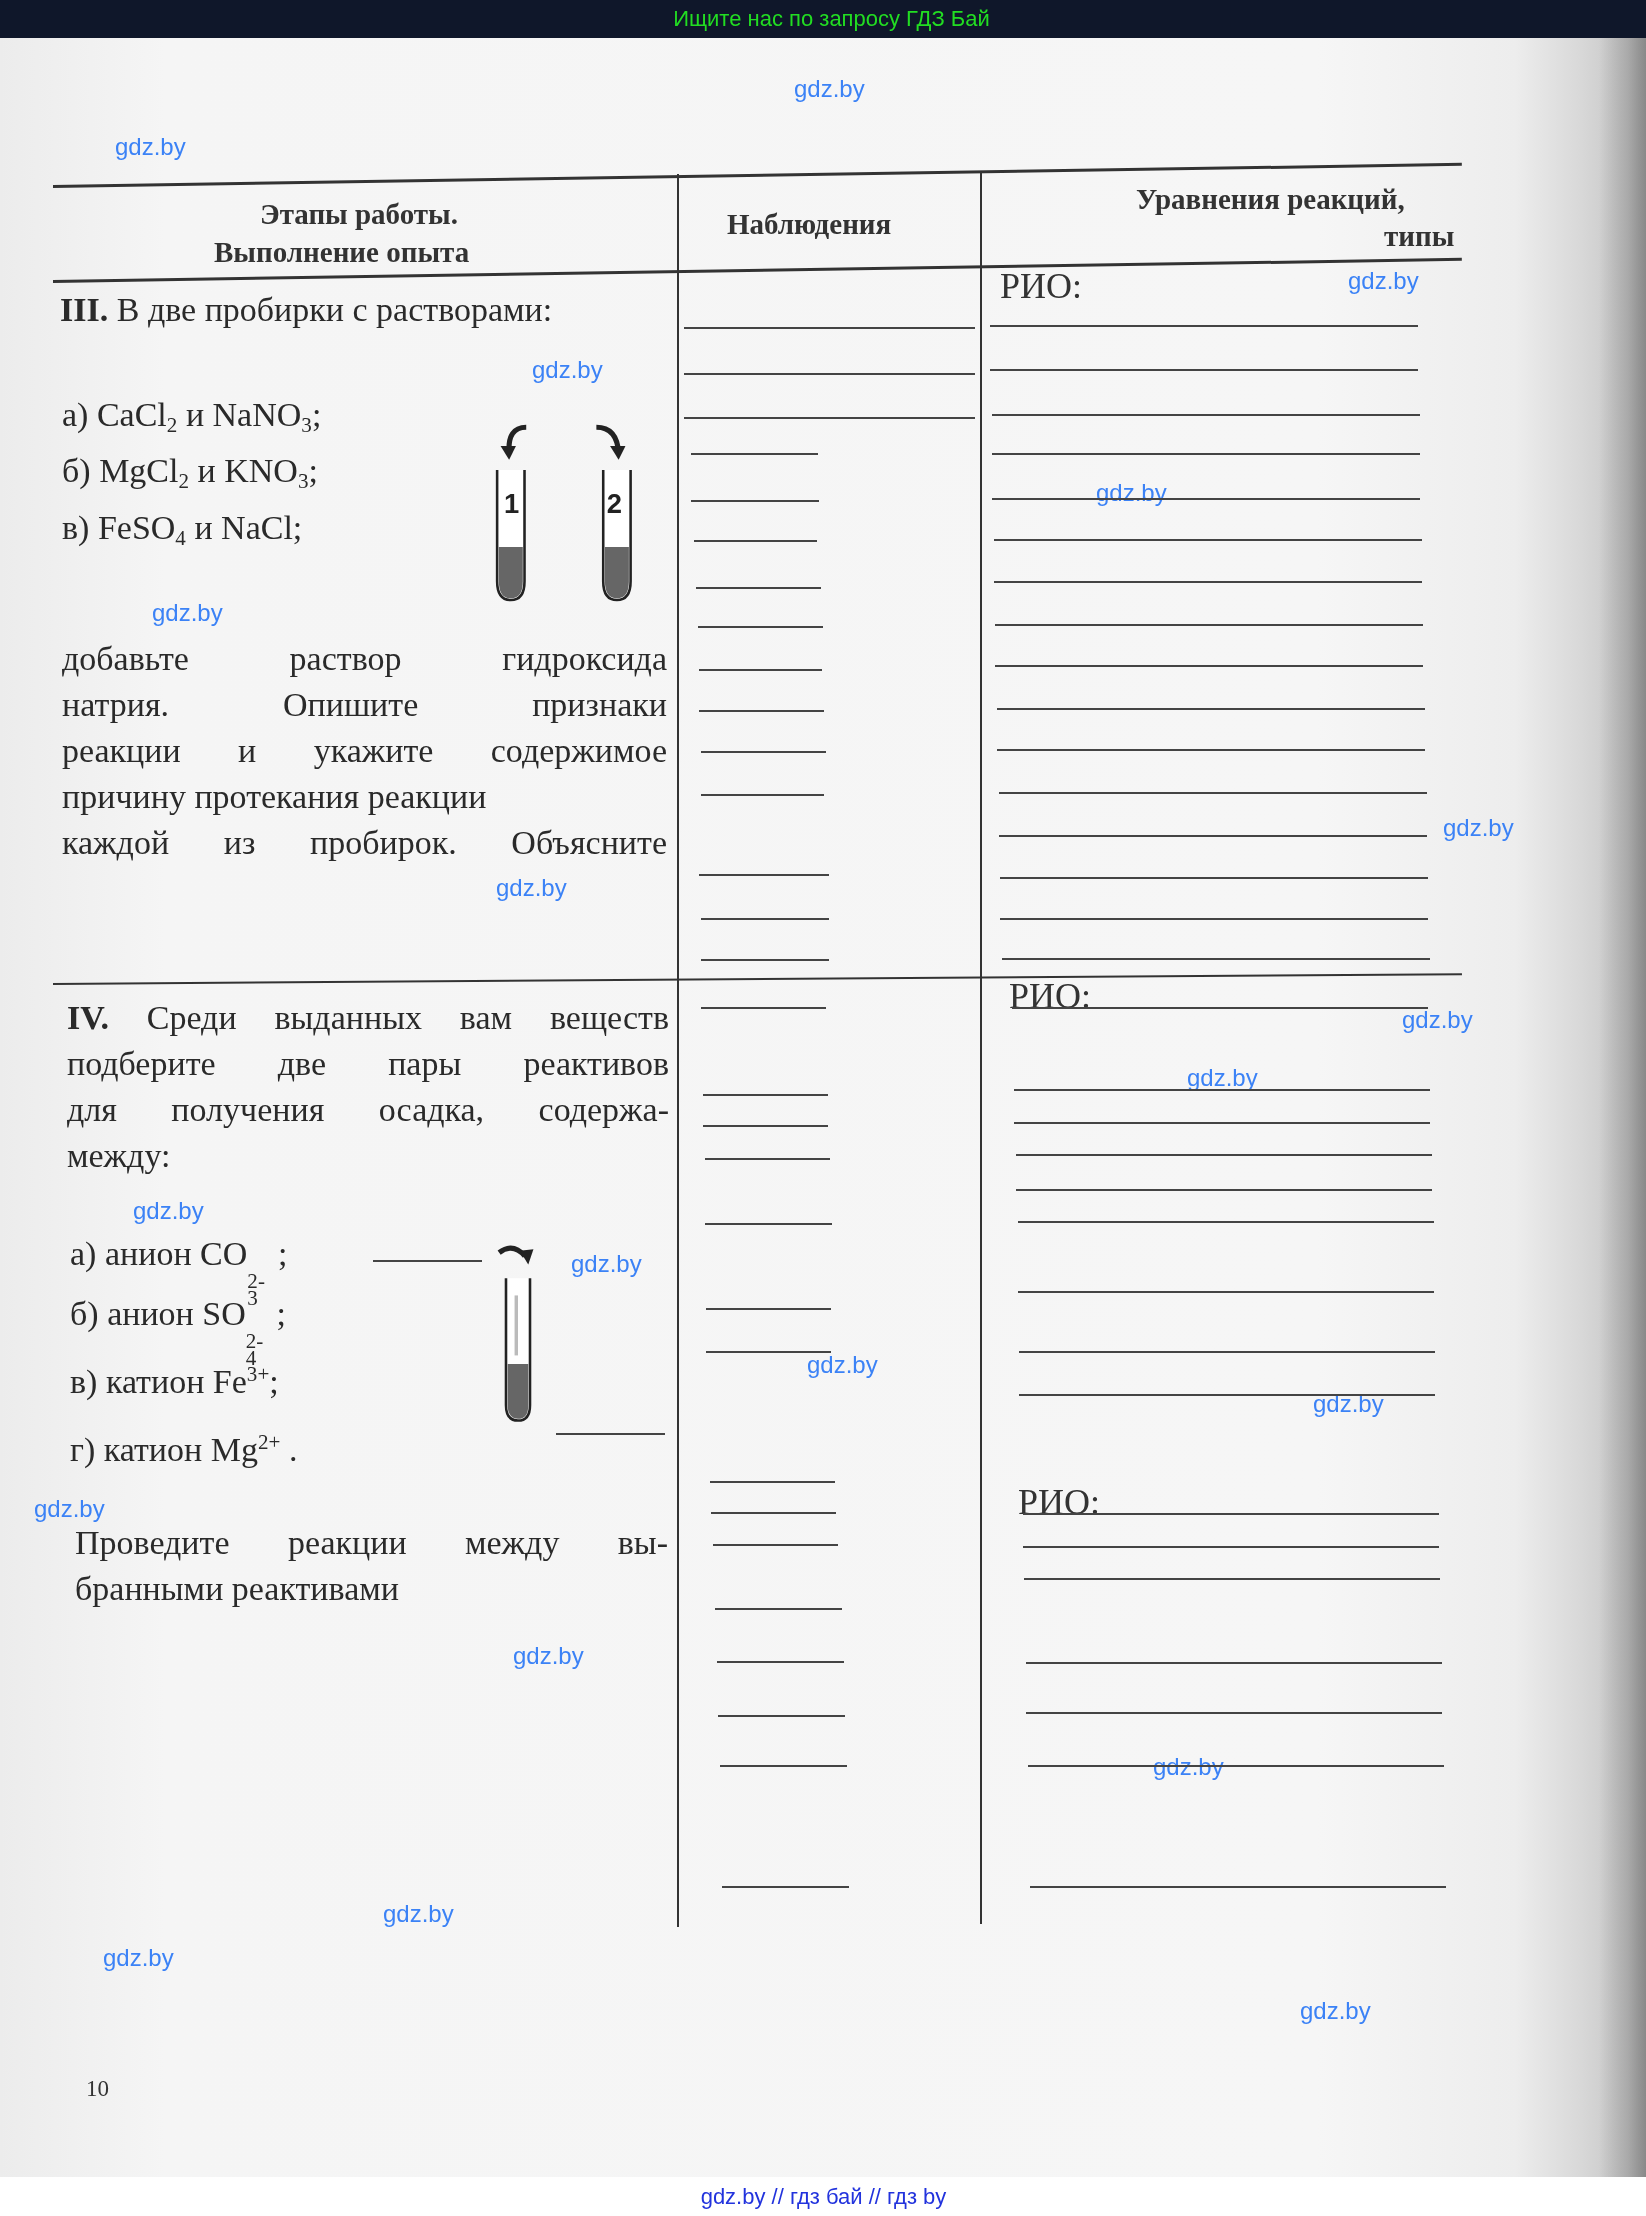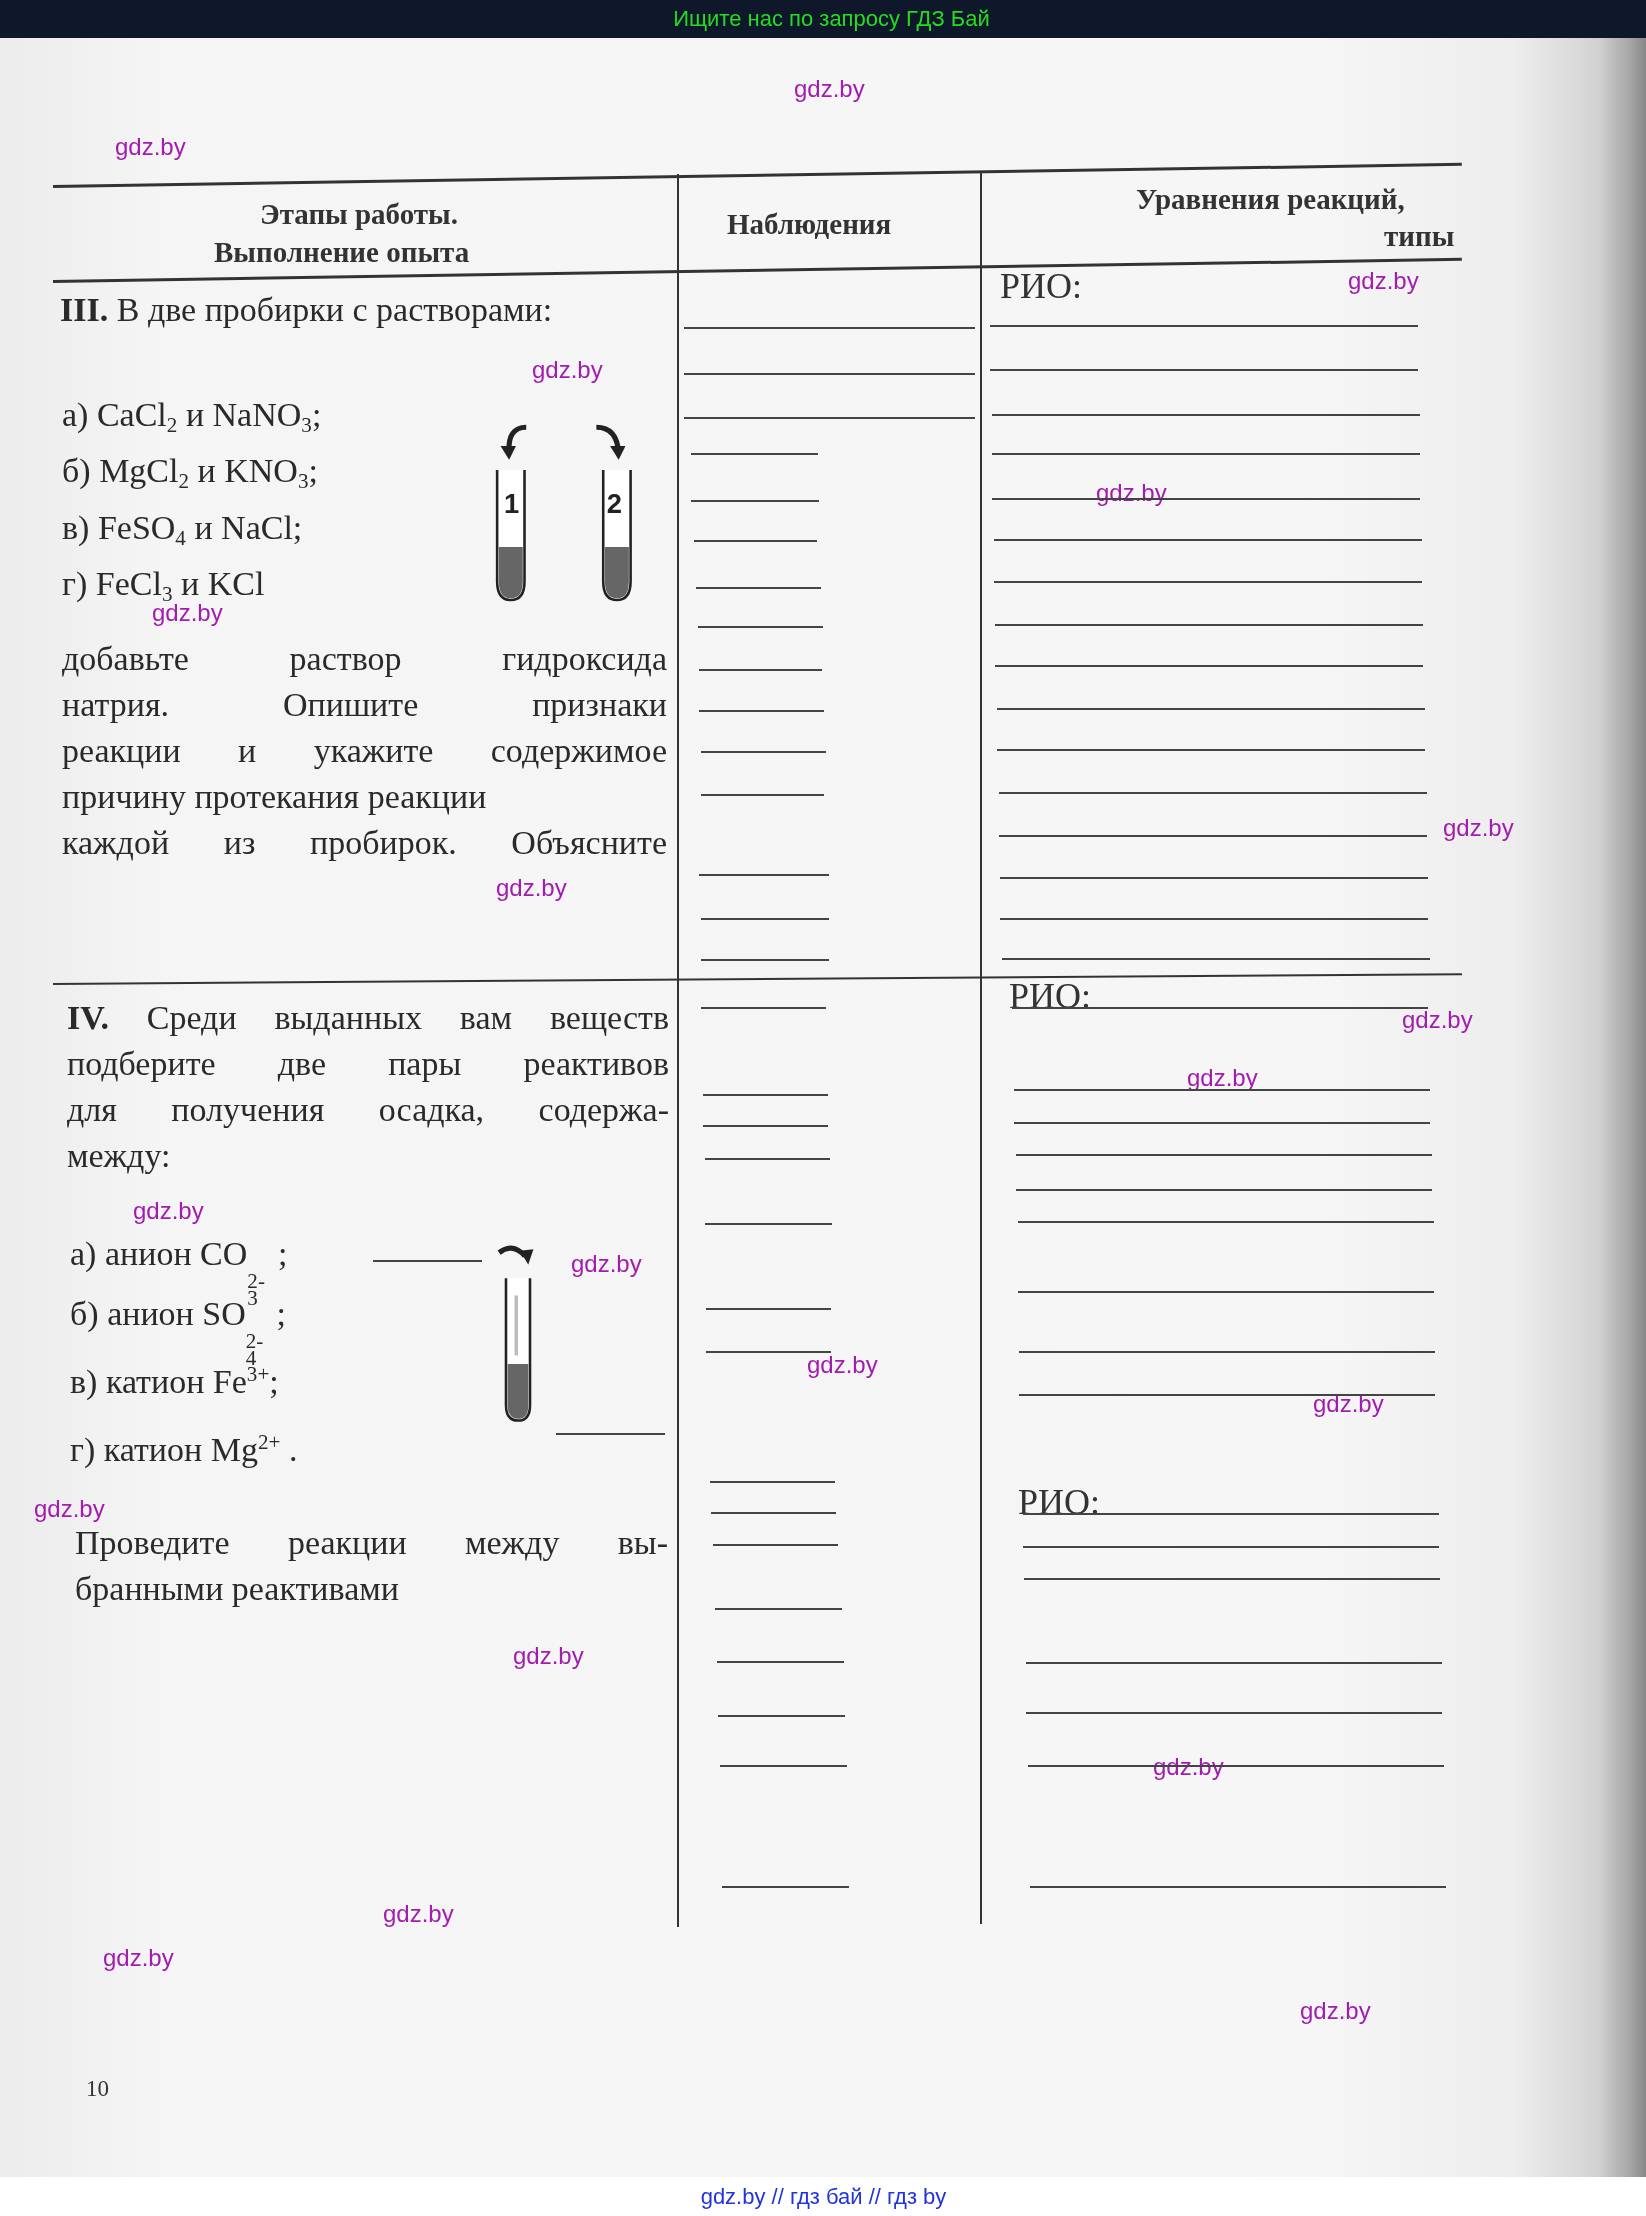--- a/index.html
+++ b/index.html
@@ -8,21 +8,21 @@
   .top-banner { position:absolute; left:0; top:0; width:1647px; height:38px; background:#0f172a;
                 text-align:center; font-family:"Liberation Sans","DejaVu Sans",sans-serif;
                 font-size:22px; line-height:38px; color:#22dd22;padding-left:8px; }
   .page { position:absolute; left:0; top:38px; width:1647px; height:2139px;
           background:linear-gradient(90deg,#ececec 0%,#f5f5f5 10%,#f6f6f6 80%,#ededed 92%,#d8d8d8 96%,#bdbdbd 100%); }
   .spine { position:absolute; right:0; top:38px; width:48px; height:2139px;
            background:linear-gradient(90deg,rgba(0,0,0,0) 0%,rgba(120,120,120,0.35) 60%,rgba(90,90,90,0.55) 100%); }
   .bottom-banner { position:absolute; left:0; top:2177px; width:1647px; height:39px; background:#fff;
                    text-align:center; font-family:"Liberation Sans","DejaVu Sans",sans-serif;
                    font-size:22px; line-height:39px; color:#2233dd; }
-  .wm { position:absolute; font-family:"Liberation Sans","DejaVu Sans",sans-serif; font-size:24px; color:#a21caf;text-align:right; }
+  .wm { position:absolute; font-family:"Liberation Sans","DejaVu Sans",sans-serif; font-size:24px; color:#3b82f6;text-align:right; }
   .hline { position:absolute; height:2.6px; background:#333; }
   .thin { position:absolute; height:1.7px; background:#444; }
   .vline { position:absolute; width:1.7px; background:#333; }
   .hdr { position:absolute; font-weight:bold; font-size:29px; line-height:38px; color:#333; }
   .txt { position:absolute; font-size:34px; line-height:46px; color:#2a2a2a; }
   .just { text-align:justify; text-align-last:justify; }
   .rio { position:absolute; font-size:36px; color:#333; }
   .pnum { position:absolute; font-size:23px; color:#333; }
   sub { font-size:0.62em; vertical-align:-0.3em; }
   sup { font-size:0.62em; }
@@ -73,21 +73,20 @@
 
 <div class="txt" style="left:60px;top:287px;width:616px">
   <b>III.</b>
   <span>В две пробирки с растворами:</span>
 </div>
 
 <div class="txt" style="left:62px;top:392px">
   <div><span>а)</span> <span>CaCl</span><sub>2</sub><span> и NaNO</span><sub>3</sub><span>;</span></div>
   <div><span>б)</span> <span>MgCl</span><sub>2</sub><span> и KNO</span><sub>3</sub><span>;</span></div>
   <div><span>в)</span> <span>FeSO</span><sub>4</sub><span> и NaCl;</span></div>
-  <div><span>г)</span> <span>FeCl</span><sub>3</sub><span> и KCl</span></div>
 </div>
 
 <svg class="tube" style="left:492px;top:410px" width="154" height="197" viewBox="0 0 180 230">
   <path d="M40 20 Q18 20 20 50" fill="none" stroke="#222" stroke-width="6"></path>
   <path d="M10 42 L20 58 L28 42 Z" fill="#222"></path>
   <path d="M122 20 Q146 20 148 50" fill="none" stroke="#222" stroke-width="6"></path>
   <path d="M138 42 L148 58 L156 42 Z" fill="#222"></path>
   <path d="M6 70 L6 200 Q6 222 22 222 Q38 222 38 200 L38 70" fill="#fff" stroke="#222" stroke-width="3"></path>
   <path d="M8 160 L8 200 Q8 220 22 220 Q36 220 36 200 L36 160 Z" fill="#666"></path>
   <path d="M130 70 L130 200 Q130 222 146 222 Q162 222 162 200 L162 70" fill="#fff" stroke="#222" stroke-width="3"></path>

